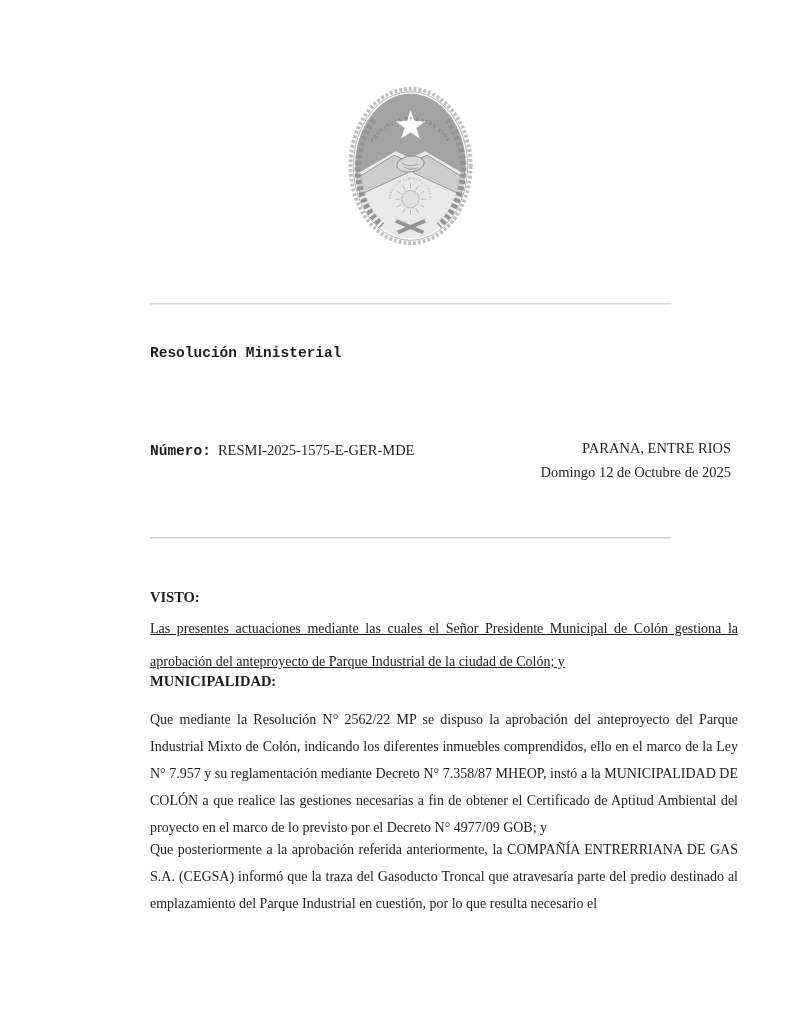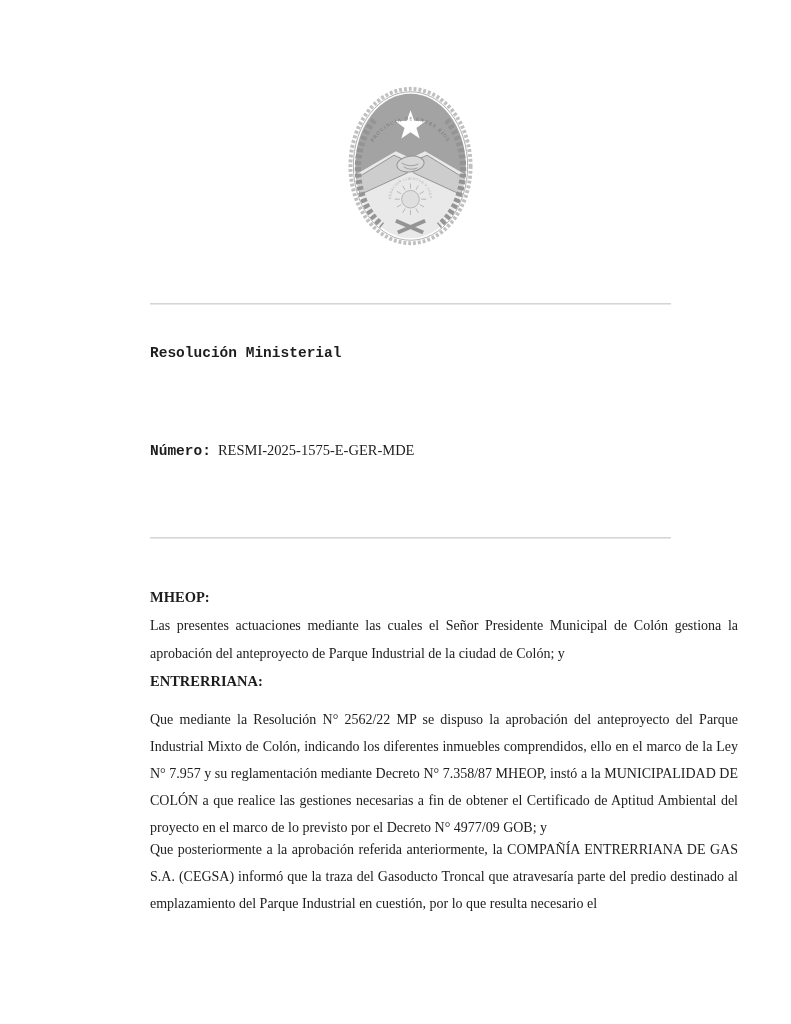--- a/index.html
+++ b/index.html
@@ -14,21 +14,21 @@
   .meta{font-size:14.5px;}
   .bold{font-weight:bold;font-family:Liberation Mono, monospace;}
   .doc-type{left:150px;top:345px;}
   .numero{left:150px;top:398px;margin-top:44px;}
   .numero .val{margin-left:7px;}
   .right-block{left:150px;top:436px;width:581px;text-align:right;line-height:24px;}
   .referencia{left:150px;top:496px;width:572px;line-height:20px;}
   .pre{white-space:pre-line;}
   .heading{left:150px;font-weight:bold;font-size:14.5px;}
   .para{left:150px;width:588px;text-align:justify;font-size:14px;color:#202020;}
-  .lh-wide{line-height:28px;}
+  .lh-wide{line-height:33px;text-decoration:underline;}
   .lh-tight{line-height:27px;}
 </style>
 </head>
 <body>
 
 <div class="page">
 
   <svg class="abs seal" viewBox="0 0 130 166" xmlns="http://www.w3.org/2000/svg">
     <defs>
       <clipPath id="sealclip">
@@ -80,23 +80,27 @@
   </svg>
 
   <div class="abs hline" style="top:303px;"></div>
 
   <div class="abs meta bold doc-type">Resolución Ministerial</div>
 
   <div class="abs meta numero">
     <span class="bold">Número:</span><span class="val">RESMI-2025-1575-E-GER-MDE</span>
   </div>
 
+  <div class="abs meta right-block">
+    <div>PARANA, ENTRE RIOS</div>
+    <div>Domingo 12 de Octubre de 2025</div>
+  </div>
 
   <div class="abs hline" style="top:537px;"></div>
 
-  <div class="abs heading" style="top:589px;">MHEOP:</div>
+  <div class="abs heading" style="top:589px;">VISTO:</div>
   <div class="abs para lh-wide" style="top:612px;">Las presentes actuaciones mediante las cuales el Señor Presidente Municipal de Colón gestiona la aprobación del anteproyecto de Parque Industrial de la ciudad de Colón; y</div>
 
-  <div class="abs heading" style="top:673px;">ENTRERRIANA:</div>
+  <div class="abs heading" style="top:673px;">MUNICIPALIDAD:</div>
   <div class="abs para lh-tight" style="top:706px;">Que mediante la Resolución N° 2562/22 MP se dispuso la aprobación del anteproyecto del Parque Industrial Mixto de Colón, indicando los diferentes inmuebles comprendidos, ello en el marco de la Ley N° 7.957 y su reglamentación mediante Decreto N° 7.358/87 MHEOP, instó a la MUNICIPALIDAD DE COLÓN a que realice las gestiones necesarias a fin de obtener el Certificado de Aptitud Ambiental del proyecto en el marco de lo previsto por el Decreto N° 4977/09 GOB; y</div>
   <div class="abs para lh-tight" style="top:836px;">Que posteriormente a la aprobación referida anteriormente, la COMPAÑÍA ENTRERRIANA DE GAS S.A. (CEGSA) informó que la traza del Gasoducto Troncal que atravesaría parte del predio destinado al emplazamiento del Parque Industrial en cuestión, por lo que resulta necesario el</div>
 
 </div>
 
 </body></html>

